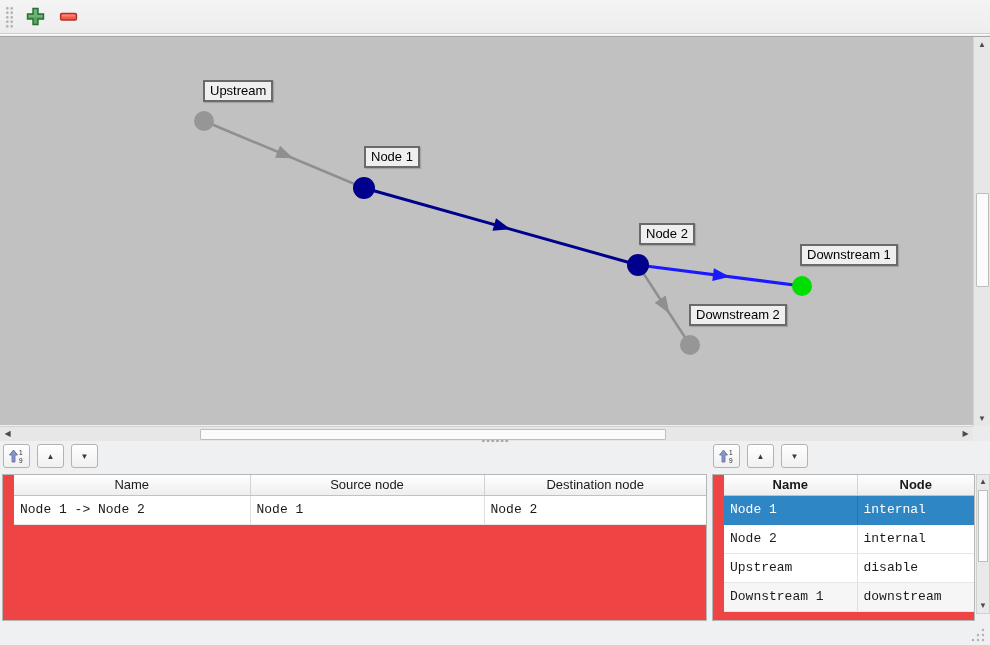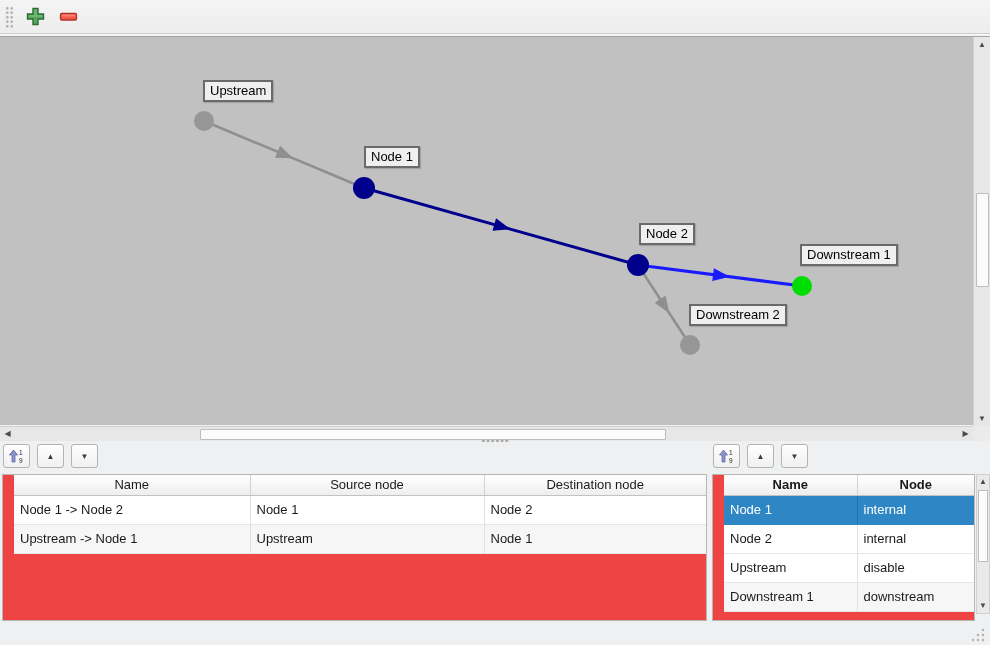--- a/index.html
+++ b/index.html
@@ -82,21 +82,21 @@
     height:20px; font-weight:normal; font-size:13px; text-align:center;
     background:linear-gradient(#ffffff,#eeeeee);
     border-bottom:1px solid #c2c2c2; border-right:1px solid #d2d2d2;
     overflow:hidden; white-space:nowrap;
   }
   .tablebox.right th { font-weight:bold; }
   th:last-child { border-right:none; }
   td {
     height:29px; padding:0 6px; font-size:13px;
     border-right:1px solid #e0e0e0; border-bottom:1px solid #e6e6e6;
-    overflow:hidden; white-space:nowrap; background:#fff;
+    overflow:hidden; white-space:nowrap; background:#fff;font-family:Liberation Mono, monospace;
   }
   td:last-child { border-right:none; }
   tr.alt td { background:#f6f6f6; }
   tr.selected td {
     background:var(--sel,#2e86c5); color:#fff;
     border-right-color:#2673ab; border-bottom-color:#2e86c5;
   }
 
   .tbl-vscroll {
     position:absolute; left:976px; top:474px; width:14px; height:140px;
@@ -219,25 +219,20 @@
             <th>Source node</th>
             <th>Destination node</th>
           </tr>
         </thead>
       <tbody id="conn-body">
           <tr class="">
             <td>Node 1 -&gt; Node 2</td>
             <td>Node 1</td>
             <td>Node 2</td>
           </tr>
-          <tr class="alt">
-            <td>Upstream -&gt; Node 1</td>
-            <td>Upstream</td>
-            <td>Node 1</td>
-          </tr>
         </tbody>
     </table>
   </div>
 
   <div class="tablebox right">
     <table>
       <colgroup>
           <col style="width:133px">
           <col>
         </colgroup>

